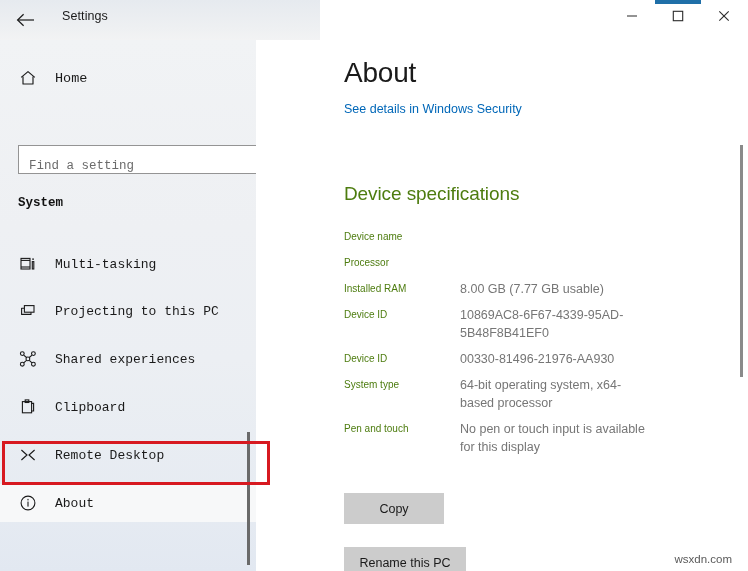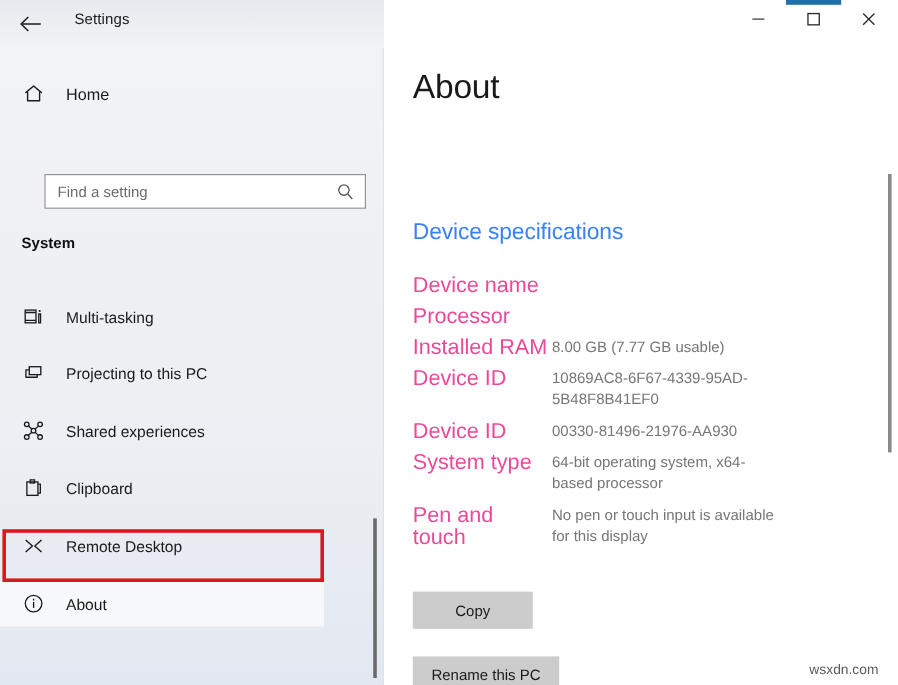--- a/index.html
+++ b/index.html
@@ -80,24 +80,25 @@
     position: absolute;
     left: 655px; top: 0;
     width: 46px; height: 4px;
     background: #1f6fa8;
   }
 
   
   .sidebar {
     position: absolute;
     left: 0; top: 40px;
-    width: 320px;
+    width: 256px;
     height: 531px;
     background: linear-gradient(to bottom, #f1f3f5 0%, #eef0f3 35%, #eceff3 60%, #e6ebf2 88%, #e2e8f1 100%);
     overflow: hidden;
+    font-family: Liberation Mono, monospace;
   }
   .sidebar-divider {
     position: absolute;
     left: 319px; top: 0;
     width: 1px; height: 531px;
     background: #e2e2e2;
   }
   .sidebar-scrollbar {
     position: absolute;
     right: 6px;
@@ -130,23 +131,22 @@
 
   .search-box {
     position: absolute;
     left: 18px; top: 105px;
     width: 268px;
     height: 29px;
     background: #ffffff;
     border: 1px solid #949494;
     box-sizing: border-box;
     display: flex;
-    align-items: center;
+    align-items: flex-end;
     cursor: text;
-    margin-left: 19px;
   }
   .search-placeholder {
     margin-left: 10px;
     font-size: 12.5px;
     color: #6b6b6b;
     flex: 1;
     white-space: nowrap;
     overflow: hidden;
   }
   .search-icon {
@@ -238,40 +238,40 @@
     font-size: 12.5px;
     color: #0067b8;
     cursor: pointer;
     text-decoration: none;
   }
   .section-title {
     position: absolute;
     left: 24px; top: 143px;
     font-size: 19px;
     font-weight: 400;
-    color: #3b82f6;
+    color: #4d7c0f;
     letter-spacing: -0.1px;
   }
 
   .spec-table {
     position: absolute;
     left: 24px;
     top: 188px;
     width: 390px;
   }
   .spec-row {
     display: flex;
     align-items: flex-start;
     margin-bottom: 8px;
   }
   .spec-label {
     width: 116px;
     flex: none;
-    font-size: 18px;
-    color: #ec4899;
+    font-size: 10px;
+    color: #4d7c0f;
     line-height: 18px;
   }
   .spec-value {
     font-size: 12.5px;
     color: #767676;
     line-height: 18px;
     width: 192px;
   }
 
   .btn {
@@ -443,20 +443,21 @@
     <div class="sidebar-scrollbar"></div>
     <div class="sidebar-divider"></div>
   </div>
 
   <div class="red-highlight"></div>
 
   <div class="main">
 
     <div class="page-title">About</div>
 
+    <a class="security-link">See details in Windows Security</a>
 
     <div class="section-title">Device specifications</div>
 
     <div class="spec-table">
       <div class="spec-row">
         <div class="spec-label">Device name</div>
         <div class="spec-value"></div>
       </div>
       <div class="spec-row">
         <div class="spec-label">Processor</div>

